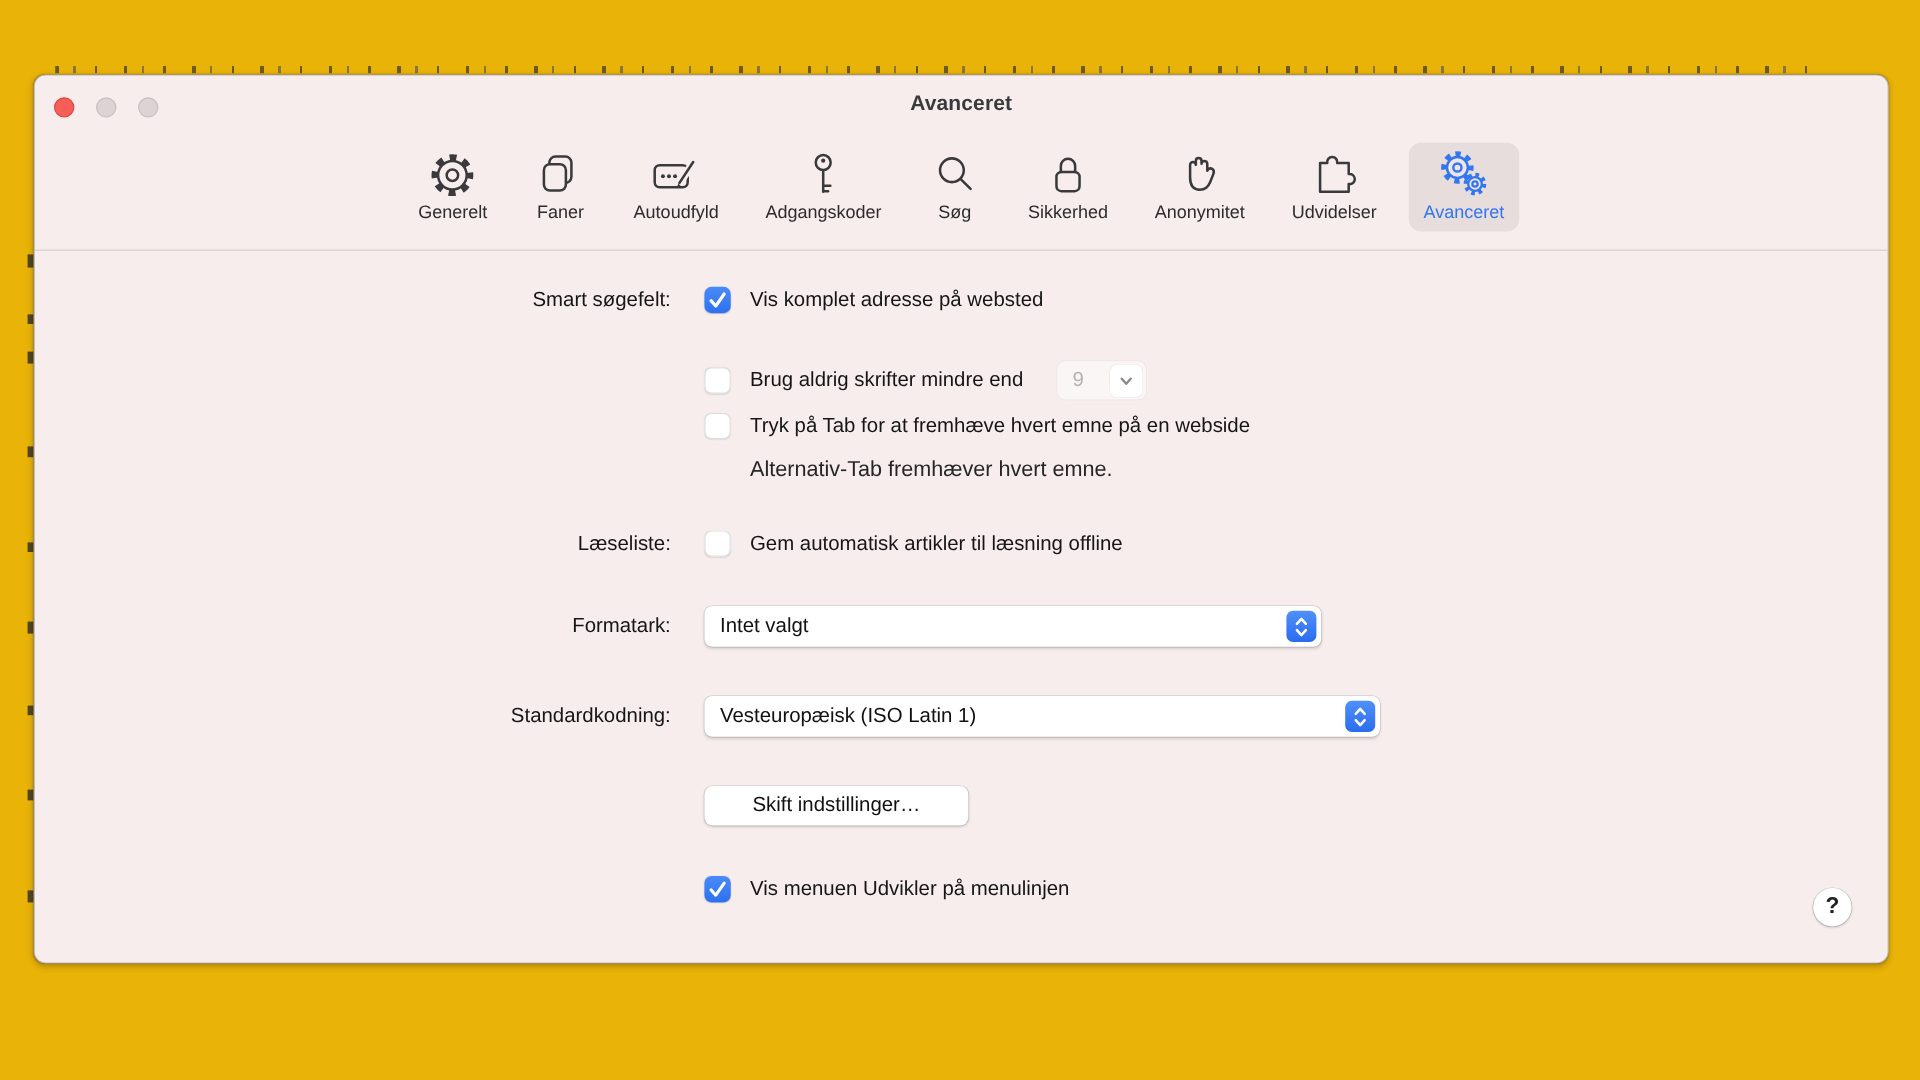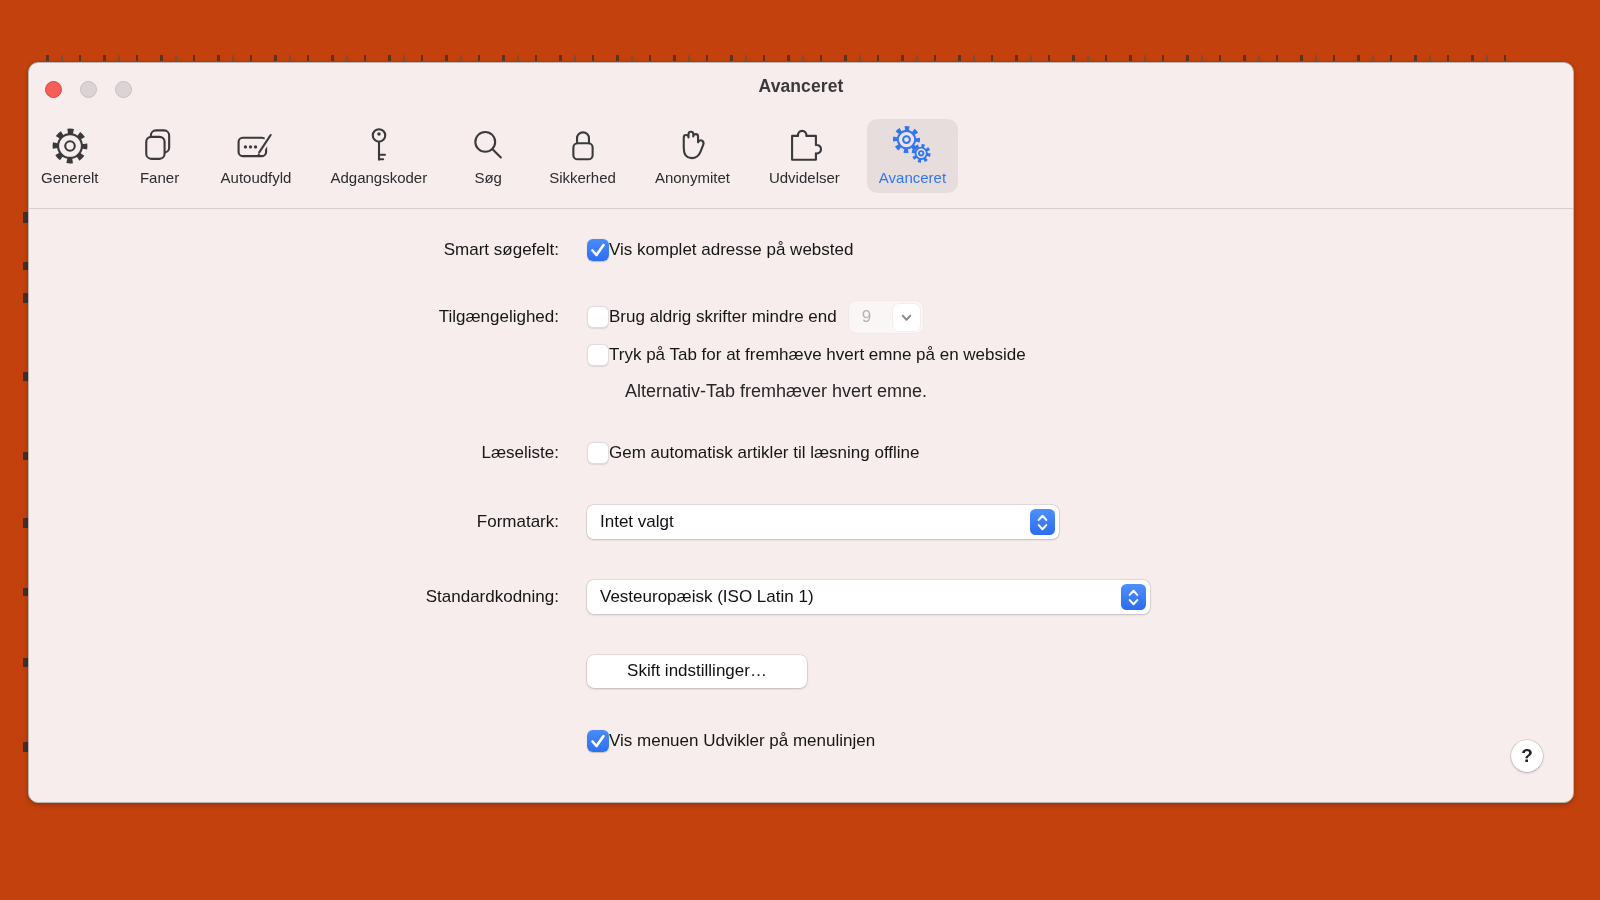--- a/index.html
+++ b/index.html
@@ -1,19 +1,19 @@
 <!DOCTYPE html>
 <html><head>
 <meta charset="utf-8">
 <style>
   * { margin:0; padding:0; box-sizing:border-box; }
   html,body { width:1600px; height:900px; }
   body { font-family:"Liberation Sans","DejaVu Sans",sans-serif; background:#ffffff; position:relative; overflow:hidden; color:#141414; }
 
-  .stage { position:absolute; inset:0; background:#c2410c; }
+  .stage { position:absolute; inset:0; background:#eab308; }
 
   
   .bg-top-strip { position:absolute; top:55px; left:46px; width:1460px; height:6px; opacity:.65;
     background:repeating-linear-gradient(90deg,#2a2a2a 0 3px,transparent 3px 15px,#555 15px 17px,transparent 17px 33px,#2a2a2a 33px 35px,transparent 35px 57px); }
   .bg-left-mark { position:absolute; width:5px; background:#2b2b2b; left:23px; opacity:.8; }
 
   
   .window { position:absolute; left:28px; top:62px; width:1546px; height:741px;
     background:#f7eded; border-radius:10px; border:1px solid #bcb3b3;
     box-shadow:0 2px 5px rgba(0,0,0,.22), 0 0 1px rgba(0,0,0,.3); }
@@ -21,34 +21,34 @@
   .traffic { position:absolute; top:18px; width:17px; height:17px; border-radius:50%; }
   .t-close { left:16px; background:#f55f57; border:.5px solid #e0473f; }
   .t-min   { left:51px; background:#dcd4d4; border:.5px solid #c8bfbf; }
   .t-zoom  { left:86px; background:#dcd4d4; border:.5px solid #c8bfbf; }
 
   .win-title { position:absolute; top:13px; left:0; right:0; text-align:center;
     font-size:17.5px; font-weight:700; color:#3a3a3c; letter-spacing:.1px; }
 
   
   .toolbar { position:absolute; top:48px; left:0; right:0; height:82px;
-    display:flex; align-items:flex-end; gap:15px; }
+    display:flex; justify-content:center; align-items:flex-end; gap:15px; }
   .tb-item { display:flex; flex-direction:column; align-items:center; gap:1px;
     padding:5px 12px 7px; border-radius:10px; cursor:default; }
   .tb-item.selected { background:rgba(92,64,72,.09); }
   .tb-item .ticon { width:44px; height:44px; display:flex; align-items:center; justify-content:center; }
   .tb-item .tlabel { font-size:15px; color:#2c2c2e; white-space:nowrap; }
   .tb-item.selected .tlabel { color:#3276f0; }
 
   .tb-divider { position:absolute; top:145px; left:0; right:0; height:1px; background:#dacdcd; }
 
   
   .rowlabel { position:absolute; left:0; width:530px; text-align:right;
     font-size:17px; color:#161616; line-height:34px; }
-  .row { position:absolute; left:558px; height:34px; display:flex; align-items:center; 
+  .row { position:absolute; left:558px; height:34px; display:flex; align-items:center; gap:16px;
     font-size:17px; color:#161616; white-space:nowrap; }
 
   .checkbox { width:22px; height:22px; border-radius:6px; flex:0 0 auto; position:relative; }
   .checkbox.checked { background:linear-gradient(#4a8bf8,#2c70f1); box-shadow:0 .5px 1px rgba(0,0,0,.2); }
   .checkbox.unchecked { background:#ffffff; box-shadow:inset 0 0 0 1px rgba(0,0,0,.13), 0 .5px 1px rgba(0,0,0,.1); }
   .checkbox svg { position:absolute; inset:0; }
 
   .note { position:absolute; left:596px; font-size:18px; color:#262626; }
 
   .select { position:relative; height:34px; background:#ffffff; border-radius:6.5px;
@@ -208,21 +208,20 @@
     <div class="rowlabel" style="top:170px">Smart søgefelt:</div>
     <div class="row" style="top:170px">
       <span class="checkbox checked">
         <svg viewBox="0 0 22 22">
             <polyline points="5.5,11.5 9.5,16 16.5,6" fill="none" stroke="#fff" stroke-width="2.6" stroke-linecap="round" stroke-linejoin="round"></polyline>
           </svg>
       </span>
       <span>Vis komplet adresse på websted</span>
     </div>
 
-    <div class="rowlabel" style="top:237px">Tilgængelighed:</div>
     <div class="row" style="top:237px">
       <span class="checkbox unchecked"></span>
       <span>Brug aldrig skrifter mindre end</span>
       <span class="mini-select">
         <span>9</span>
         <span class="mini-chev">
           <svg viewBox="0 0 16 16" width="15" height="15">
               <polyline points="4,6 8,10.5 12,6" fill="none" stroke="#8e8888" stroke-width="2.1" stroke-linecap="round" stroke-linejoin="round"></polyline>
             </svg>
         </span>
@@ -236,21 +235,21 @@
     <div class="note" style="top:318px">Alternativ-Tab fremhæver hvert emne.</div>
 
     <div class="rowlabel" style="top:373px">Læseliste:</div>
     <div class="row" style="top:373px">
       <span class="checkbox unchecked"></span>
       <span>Gem automatisk artikler til læsning offline</span>
     </div>
 
     <div class="rowlabel" style="top:442px">Formatark:</div>
     <div class="row" style="top:442px">
-      <span class="select" style="width:472px">
+      <span class="select" style="width:514px">
         <span>Intet valgt</span>
         <span class="stepper">
           <svg viewBox="0 0 16 22" width="15" height="21">
             <polyline points="4,8.2 8,3.8 12,8.2" fill="none" stroke="#fff" stroke-width="2.2" stroke-linecap="round" stroke-linejoin="round"></polyline>
             <polyline points="4,13.8 8,18.2 12,13.8" fill="none" stroke="#fff" stroke-width="2.2" stroke-linecap="round" stroke-linejoin="round"></polyline>
           </svg>
         </span>
       </span>
     </div>
 

